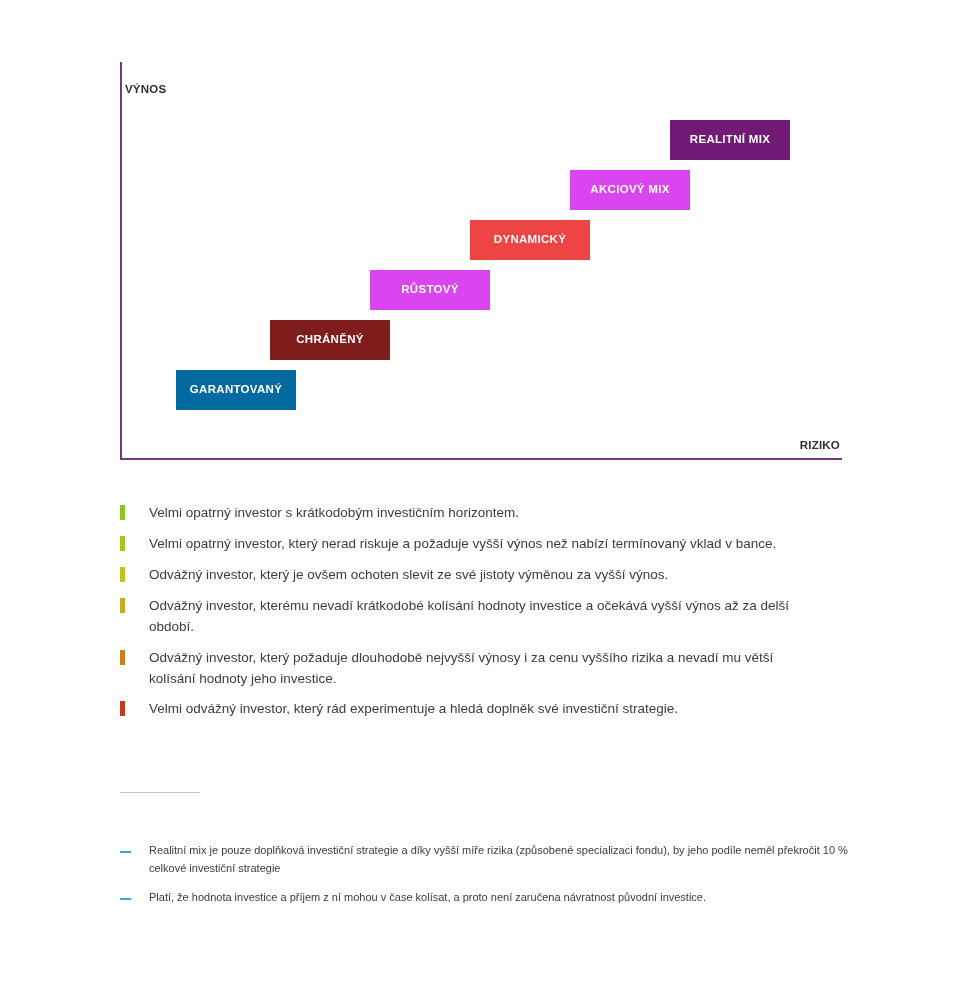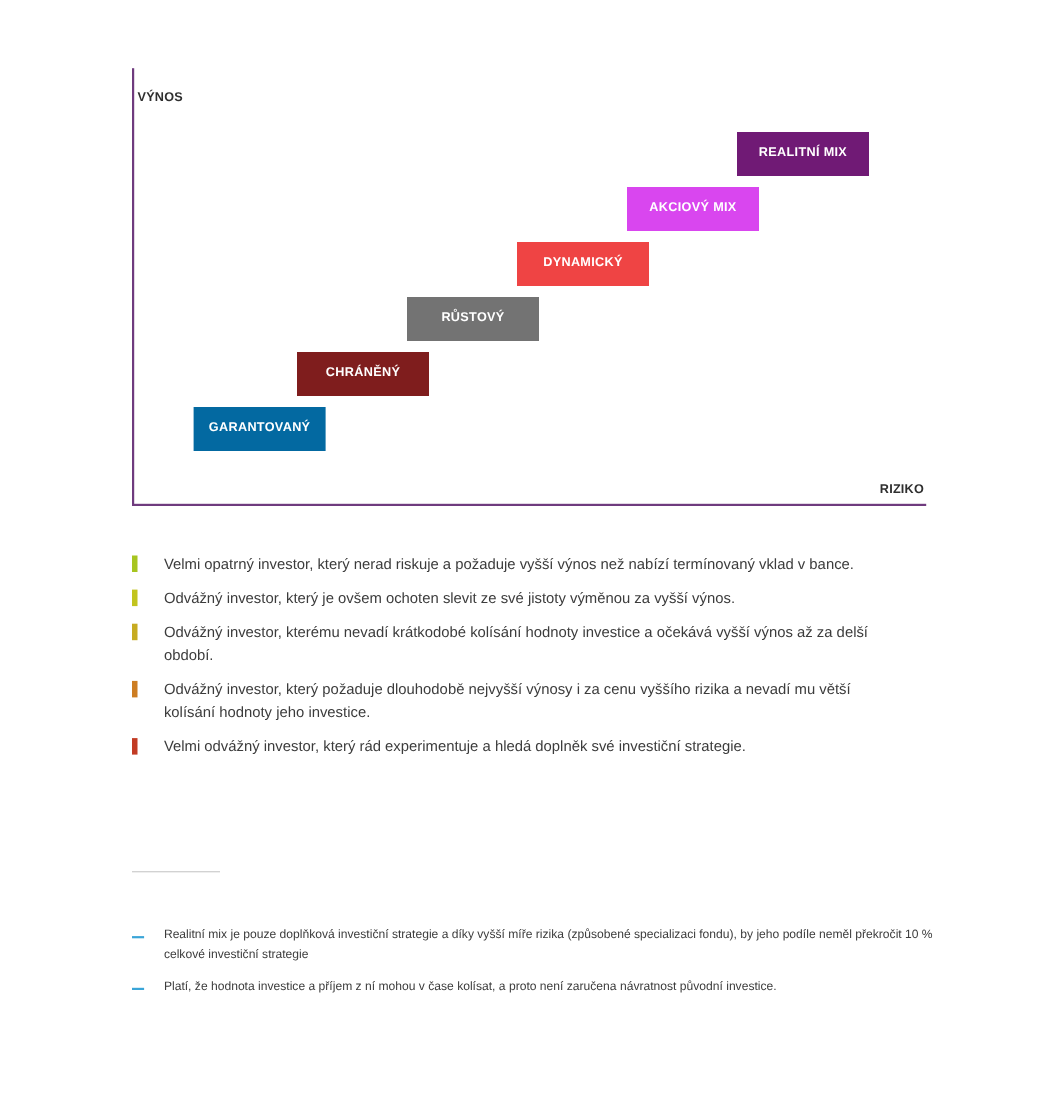--- a/index.html
+++ b/index.html
@@ -150,36 +150,40 @@
   <div class="axis-label axis-label-y">VÝNOS</div>
 
   <div class="axis-label axis-label-x">RIZIKO</div>
 
   <div class="bar" id="bar0" style="left: 56px; top: 308px; background: #0369a1;">
     <span class="bar-label">GARANTOVANÝ</span>
   </div>
   <div class="bar" id="bar1" style="left: 150px; top: 258px; background: #7f1d1d;">
     <span class="bar-label">CHRÁNĚNÝ</span>
   </div>
-  <div class="bar" id="bar2" style="left: 250px; top: 208px; background: #737373;">
+  <div class="bar" id="bar2" style="left: 250px; top: 208px; background: #d946ef;">
     <span class="bar-label">RŮSTOVÝ</span>
   </div>
   <div class="bar" id="bar3" style="left: 350px; top: 158px; background: #ef4444;">
     <span class="bar-label">DYNAMICKÝ</span>
   </div>
   <div class="bar" id="bar4" style="left: 450px; top: 108px; background: #d946ef;">
     <span class="bar-label">AKCIOVÝ MIX</span>
   </div>
   <div class="bar" id="bar5" style="left: 550px; top: 58px; background: #701a75;">
     <span class="bar-label">REALITNÍ MIX</span>
   </div>
 
 </div>
 
 <div class="bullet-list">
+  <div class="bullet-item">
+    <span class="bullet-marker" id="mk0" style="background: rgb(140, 196, 35);"></span>
+    <span class="bullet-text">Velmi opatrný investor s krátkodobým investičním horizontem.</span>
+  </div>
   <div class="bullet-item">
     <span class="bullet-marker" id="mk1" style="background: rgb(167, 197, 32);"></span>
     <span class="bullet-text">Velmi opatrný investor, který nerad riskuje a požaduje vyšší výnos než nabízí termínovaný vklad v bance.</span>
   </div>
   <div class="bullet-item">
     <span class="bullet-marker" id="mk2" style="background: rgb(194, 196, 30);"></span>
     <span class="bullet-text">Odvážný investor, který je ovšem ochoten slevit ze své jistoty výměnou za vyšší výnos.</span>
   </div>
   <div class="bullet-item">
     <span class="bullet-marker" id="mk3" style="background: rgb(199, 171, 33);"></span>

